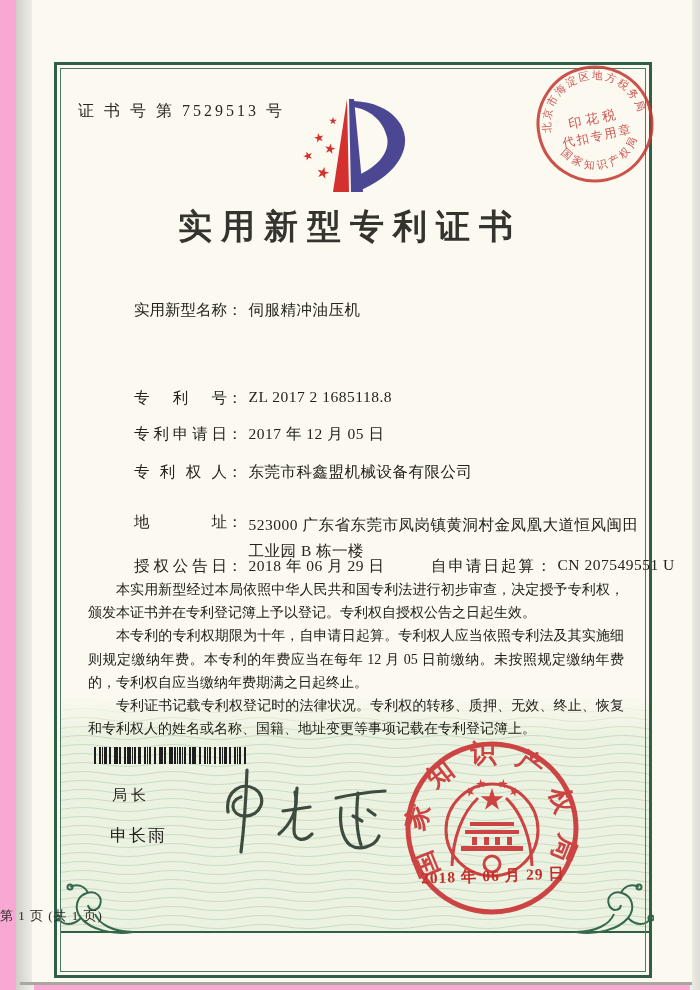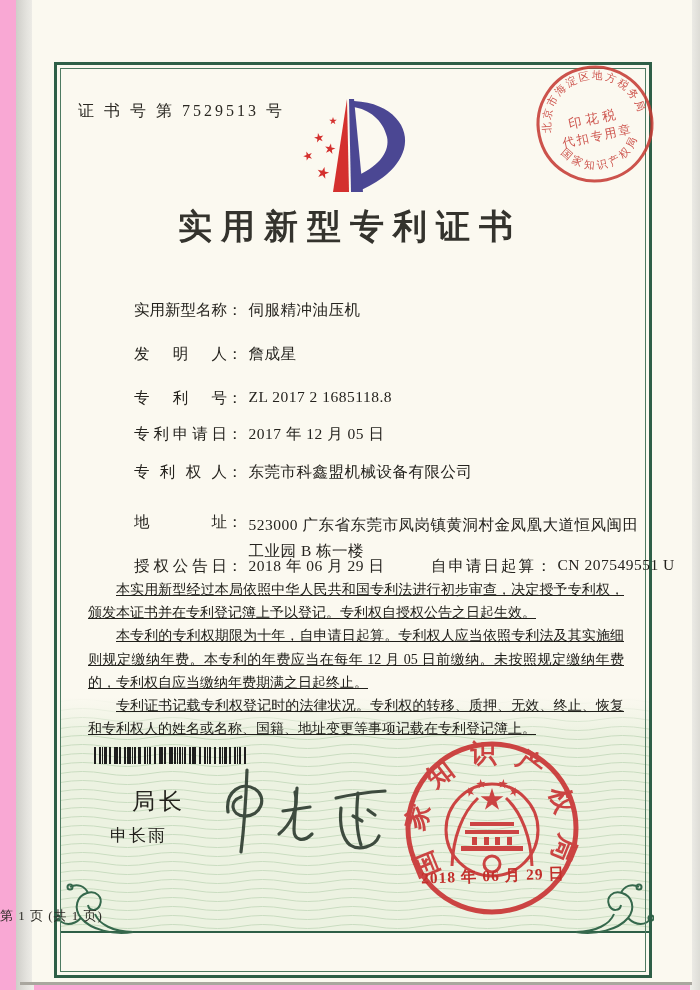--- a/index.html
+++ b/index.html
@@ -26,37 +26,37 @@
   .frow{position:absolute;left:88px;z-index:6;font-size:15.5px;color:#25231e;white-space:nowrap;}
   .flabel{display:inline-block;width:93px;text-align:justify;text-align-last:justify;
           vertical-align:top;margin-left:46px;}
   .fcolon{display:inline-block;vertical-align:top;margin-right:6px;}
   .fvalue{display:inline-block;vertical-align:top;letter-spacing:.5px;}
   .fvalue.wrap{white-space:normal;width:400px;line-height:26px;font-family:Liberation Serif, serif;}
   .frow.right2{left:385px;}
   .frow.right2 .flabel{width:auto;letter-spacing:2px;text-align-last:auto;}
   .paras{position:absolute;left:88px;top:578px;width:536px;z-index:6;
          font-size:14px;line-height:23.2px;color:#21201b;text-align:justify;}
-  .paras p{margin:0;text-indent:2em;text-decoration:underline;}
+  .paras p{margin:0;text-indent:2em;}
   
   .panel{position:absolute;left:60px;top:697px;width:589px;height:236px;z-index:2;
          border-bottom:2px solid #2e5f47;box-sizing:border-box;background:#ecf2e1;}
   .panel .waves{position:absolute;inset:0;width:100%;height:100%;}
   .panel .fade{position:absolute;left:0;top:0;width:100%;height:38px;
                background:linear-gradient(#fbf9f0,rgba(251,249,240,0));}
   .flourish{position:absolute;bottom:-13px;width:80px;height:64px;z-index:4;}
   .flourish.fl{left:-5px;}
   .flourish.fr{right:-5px;transform:scaleX(-1);}
   .barcode{position:absolute;left:94px;top:747px;width:152px;height:17px;z-index:6;
     background-image:
       repeating-linear-gradient(90deg,#1d1d1d 0 2px,rgba(0,0,0,0) 2px 5px),
       repeating-linear-gradient(90deg,#1d1d1d 0 1px,rgba(0,0,0,0) 1px 7.5px),
       repeating-linear-gradient(90deg,#1d1d1d 0 1.5px,rgba(0,0,0,0) 1.5px 11px);}
-  .role{position:absolute;left:112px;top:786px;font-size:23px;letter-spacing:4px;
-        color:#23221d;z-index:6;margin-left:20px;}
+  .role{position:absolute;left:112px;top:786px;font-size:15px;letter-spacing:4px;
+        color:#23221d;z-index:6;}
   .signer{position:absolute;left:110px;top:824px;font-size:17px;letter-spacing:2px;
         color:#23221d;z-index:6;}
   .signature{position:absolute;left:198px;top:760px;z-index:6;}
   .seal{position:absolute;left:402px;top:738px;z-index:7;opacity:.9;}
   .seal-date{position:absolute;left:408px;top:866px;width:170px;text-align:center;z-index:8;
              color:#c22f2b;font-size:15.5px;letter-spacing:1px;transform:rotate(-2deg);
              font-weight:600;}
   .footer{position:absolute;left:0;top:907px;width:700px;z-index:6;
           font-size:13px;letter-spacing:1px;color:#2c2b26;}
   svg text{font-family:"Liberation Serif","DejaVu Serif",serif;}
@@ -98,23 +98,20 @@
       <textPath href="#taxBot" startOffset="50%" text-anchor="middle">国家知识产权局</textPath>
     </text>
     <text x="61" y="60" text-anchor="middle" font-size="13" letter-spacing="4" fill="#c63b34">印花税</text>
     <text x="61" y="77" text-anchor="middle" font-size="12" letter-spacing="2" fill="#c63b34">代扣专用章</text>
   </svg>
 
   <h1 class="title">实用新型专利证书</h1>
 
   <div class="frow" style="top:300px">
     <span class="flabel">实用新型名称</span><span class="fcolon">：</span><span class="fvalue">伺服精冲油压机</span>
-  </div>
-  <div class="frow" style="top:344px">
-    <span class="flabel">发明人</span><span class="fcolon">：</span><span class="fvalue">詹成星</span>
   </div>
   <div class="frow" style="top:388px">
     <span class="flabel">专利号</span><span class="fcolon">：</span><span class="fvalue">ZL 2017 2 1685118.8</span>
   </div>
   <div class="frow" style="top:424px">
     <span class="flabel">专利申请日</span><span class="fcolon">：</span><span class="fvalue">2017 年 12 月 05 日</span>
   </div>
   <div class="frow" style="top:462px">
     <span class="flabel">专利权人</span><span class="fcolon">：</span><span class="fvalue">东莞市科鑫盟机械设备有限公司</span>
   </div>

